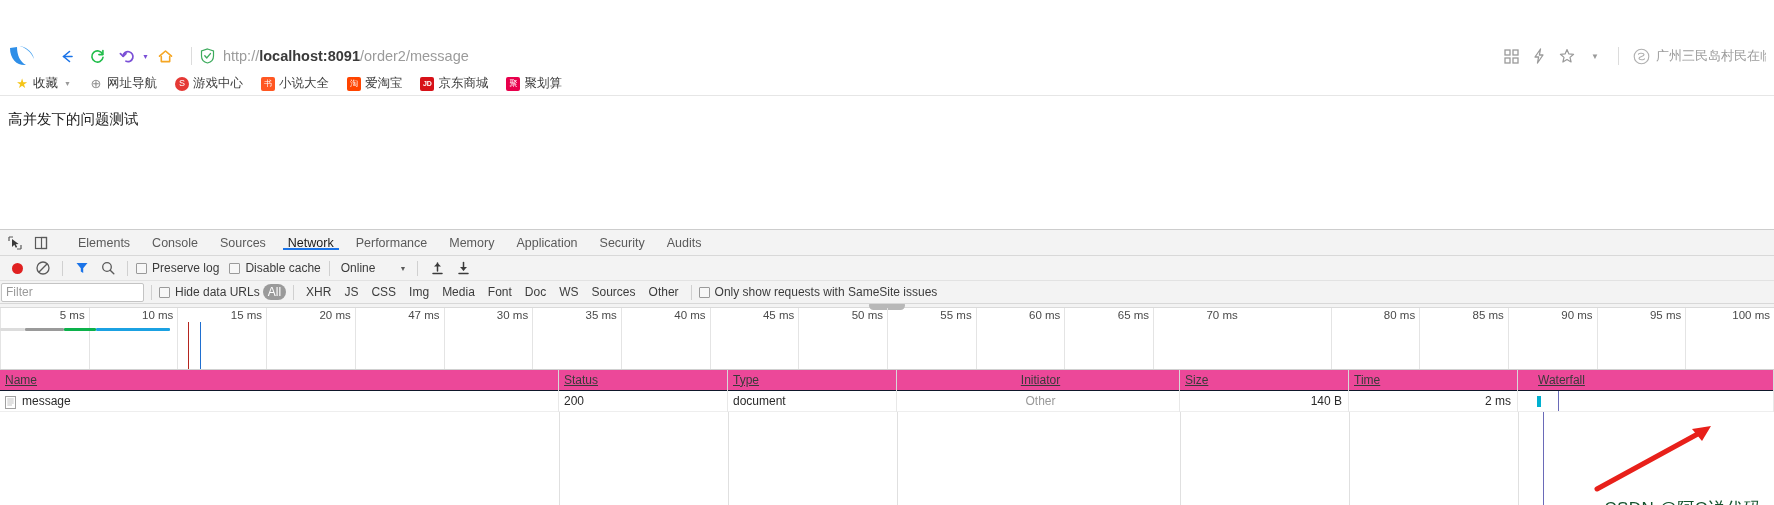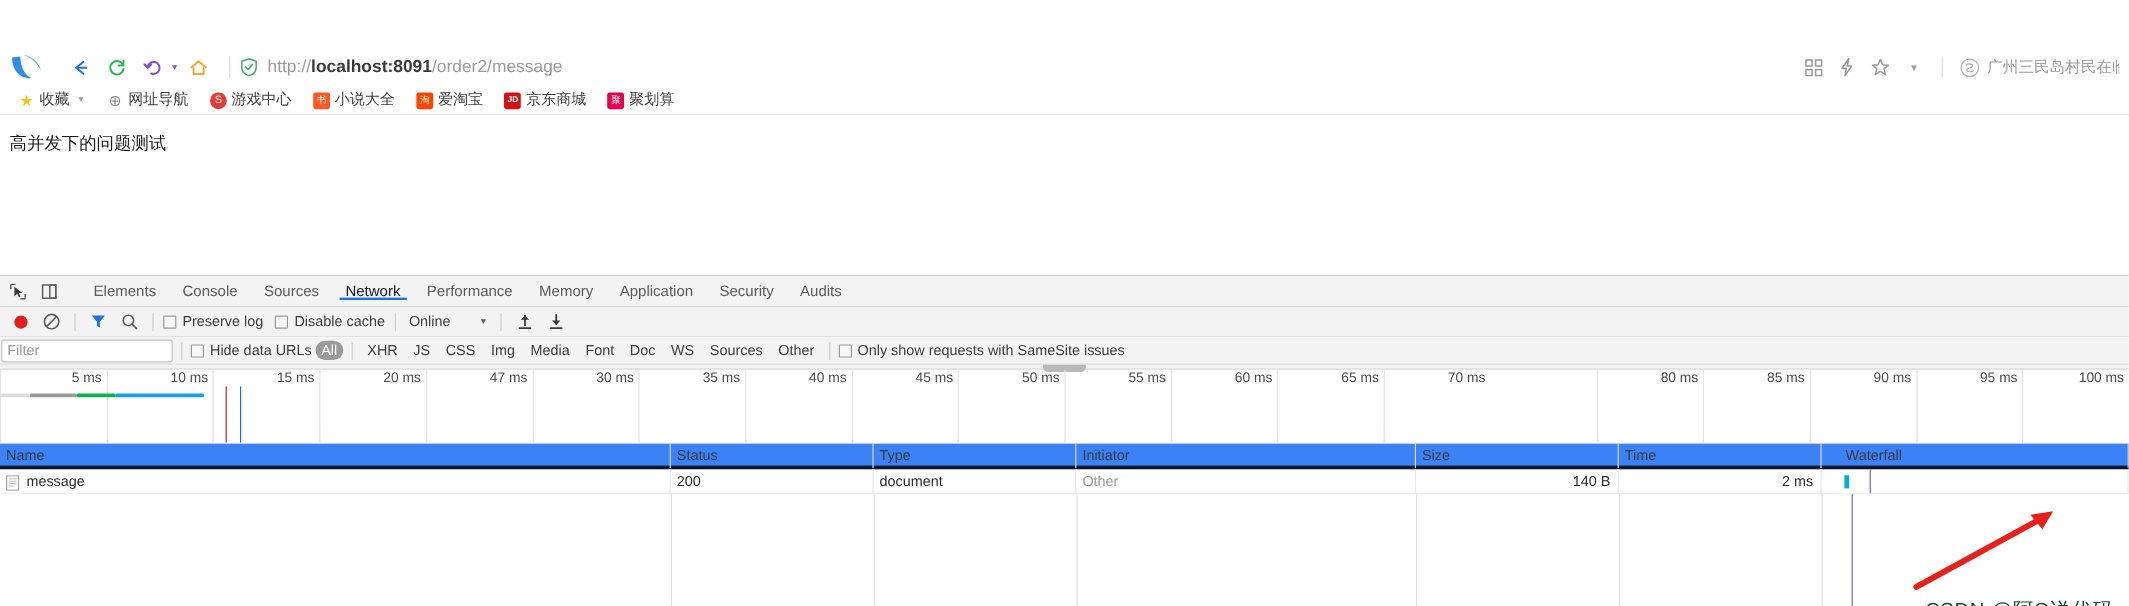--- a/index.html
+++ b/index.html
@@ -157,35 +157,35 @@
     position: absolute; right: 4px; top: 1px; font-size: 11.5px; color: #4a4a4a;
     white-space: nowrap;
   }
   .ov-bar { position: absolute; height: 3px; border-radius: 1px; }
   .ov-vline { position: absolute; top: 14px; bottom: 0; width: 1px; }
 
   
   .req-table { flex: 1 1 auto; display: flex; flex-direction: column; min-height: 0; position: relative; }
   .req-head {
     display: flex; height: 21px; align-items: center;
-    background: #3b82f6; border-bottom: 3px solid #0f172a;
-    font-size: 12px; color: #3a3a3a;
+    background: #ec4899; border-bottom: 1px solid #0f172a;
+    font-size: 12px; color: #3a3a3a; text-decoration: underline;
   }
   .req-head .cell { border-right: 1px solid #d8d8d8; padding-left: 5px; height: 21px; line-height: 21px; overflow: hidden; }
   .req-row {
     display: flex; height: 21px; align-items: center;
     border-bottom: 1px solid #eee; font-size: 12px; color: #2a2a2a;
   }
   .req-row .cell { border-right: 1px solid #e8e8e8; padding-left: 5px; height: 21px; line-height: 21px; overflow: hidden; white-space: nowrap; }
   .cell.num { text-align: right; padding-right: 6px; padding-left: 0; }
   .cell.muted { color: #9a9a9a; }
   .c-name  { width: 559px; flex: none; display: flex; align-items: center; gap: 6px; }
   .c-status{ width: 169px; flex: none; }
   .c-type  { width: 169px; flex: none; }
-  .c-init  { width: 283px; flex: none; }
+  .c-init  { width: 283px; flex: none; text-align: center; }
   .c-size  { width: 169px; flex: none; }
   .c-time  { width: 169px; flex: none; }
   .c-wf    { flex: 1 1 auto; margin-left: 15px; }
   .doc-ico { width: 11px; height: 13px; flex: none; }
   .req-body { flex: 1 1 auto; position: relative; background: #fff; }
   .wf-col-line {
     position: absolute; top: 0; bottom: 0; width: 1px; background: #e0e0e0;
   }
   .wf-bar {
     position: absolute; width: 4px; height: 11px; background: #00b0d0;

